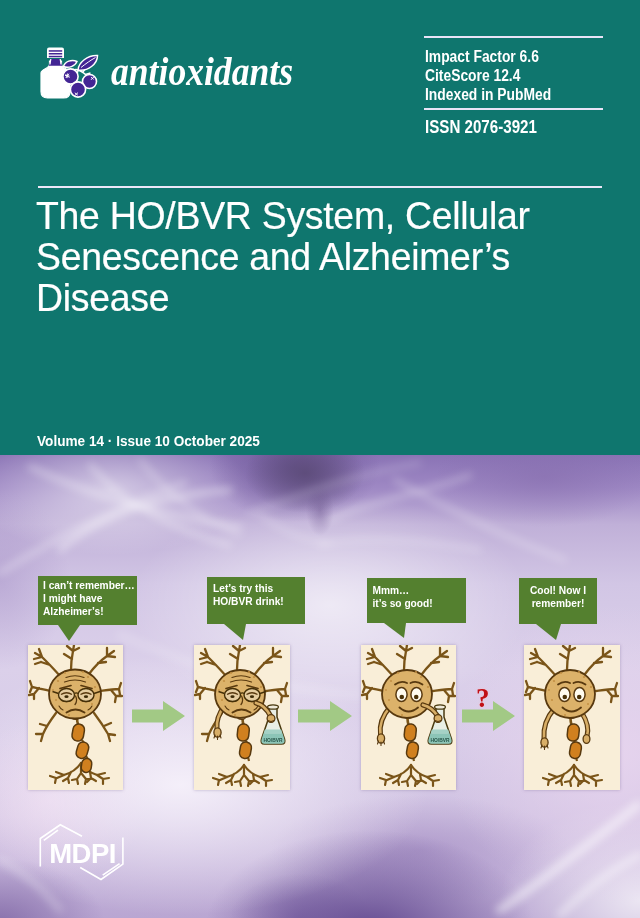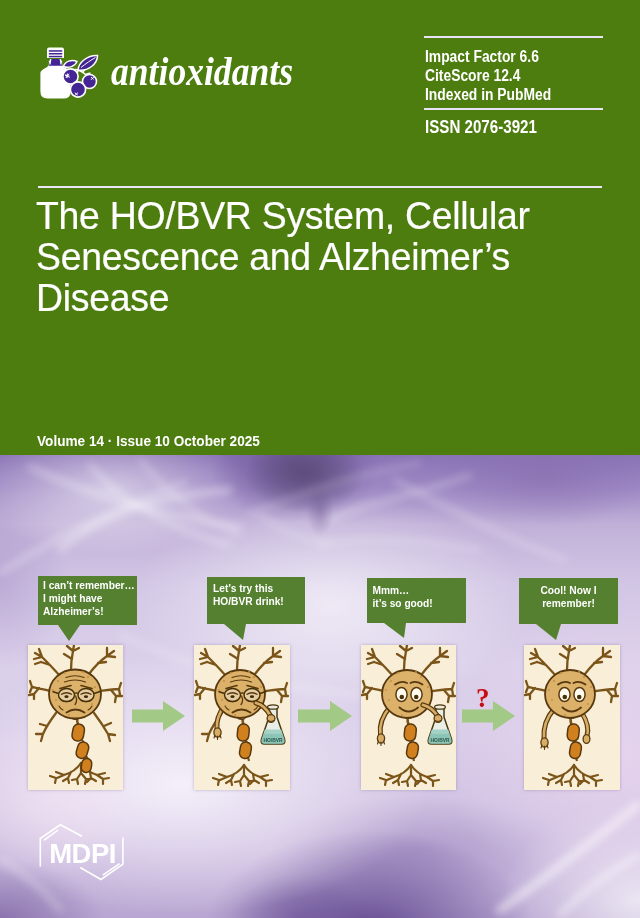--- a/index.html
+++ b/index.html
@@ -1,17 +1,17 @@
 <!DOCTYPE html>
 <html><head>
 <meta charset="utf-8">
 <style>
   html,body{margin:0;padding:0;}
   body{width:640px;height:918px;overflow:hidden;font-family:"Liberation Sans",sans-serif;}
-  #page{position:relative;width:640px;height:918px;background:#4d7c0f;overflow:hidden;}
+  #page{position:relative;width:640px;height:918px;background:#0f766e;overflow:hidden;}
   #logo{position:absolute;left:38px;top:44px;}
   #brand{position:absolute;left:111px;top:48px;font-family:"Liberation Serif",serif;font-style:italic;font-weight:700;font-size:40px;color:#fff;transform:scaleX(0.89);transform-origin:0 0;}
   .rule{position:absolute;left:424px;width:179px;height:2px;background:#e9e3f7;}
   #info{position:absolute;left:425px;top:46.5px;color:#fff;font-size:16px;font-weight:700;line-height:19.3px;transform:scaleX(0.865);transform-origin:0 0;}
   #issn{position:absolute;left:425px;top:116.5px;color:#fff;font-size:17.5px;font-weight:700;transform:scaleX(0.865);transform-origin:0 0;}
   #titlerule{position:absolute;left:38px;top:186px;width:564px;height:1.6px;background:#ece7f8;}
   h1{position:absolute;left:36px;top:195px;margin:0;color:#fff;font-size:39px;line-height:41.1px;font-weight:400;letter-spacing:-0.3px;-webkit-text-stroke:0.2px #fff;transform:scaleX(0.96);transform-origin:0 0;}
   #vol{position:absolute;left:37px;top:431.5px;color:#fff;font-size:15.5px;font-weight:700;transform:scaleX(0.878);transform-origin:0 0;}
   #photo{position:absolute;left:0;top:455px;width:640px;height:463px;
     background:
@@ -117,21 +117,21 @@
       <svg class="tail" style="left:0;top:45px;" width="99" height="17">
           <polygon points="17,0 39,0 37,15" fill="#54802f"></polygon>
         </svg>
     </div>
     <div class="bubble" style="left:207px;top:122px;width:98px;height:47px;">
       <div style="padding:5px 0 0 6px;">Let’s try this<br>HO/BVR drink!</div>
       <svg class="tail" style="left:0;top:47px;" width="99" height="17">
           <polygon points="17,0 39,0 36,16" fill="#54802f"></polygon>
         </svg>
     </div>
-    <div class="bubble" style="left:519px;top:123px;width:99px;height:46px;text-align:center;">
+    <div class="bubble" style="left:519px;top:123px;width:78px;height:46px;text-align:center;">
       <div style="padding:6px 4px 0 4px;">Cool! Now I<br>remember!</div>
       <svg class="tail" style="left:0;top:46px;" width="99" height="17">
           <polygon points="17,0 42,0 37,16" fill="#54802f"></polygon>
         </svg>
     </div>
 
     <svg width="0" height="0" style="position:absolute;">
       <defs>
         <g id="dend" stroke="#7a5418" stroke-width="2.3" fill="none" stroke-linecap="round" stroke-linejoin="round">
           <path d="M32,31 C25,23 20,18 14,12 M14,12 l-7,-4 M14,12 l-3,-8 M14,12 l-8,2 M22,20 l-9,-3 M13,17 l-6,2"></path>

